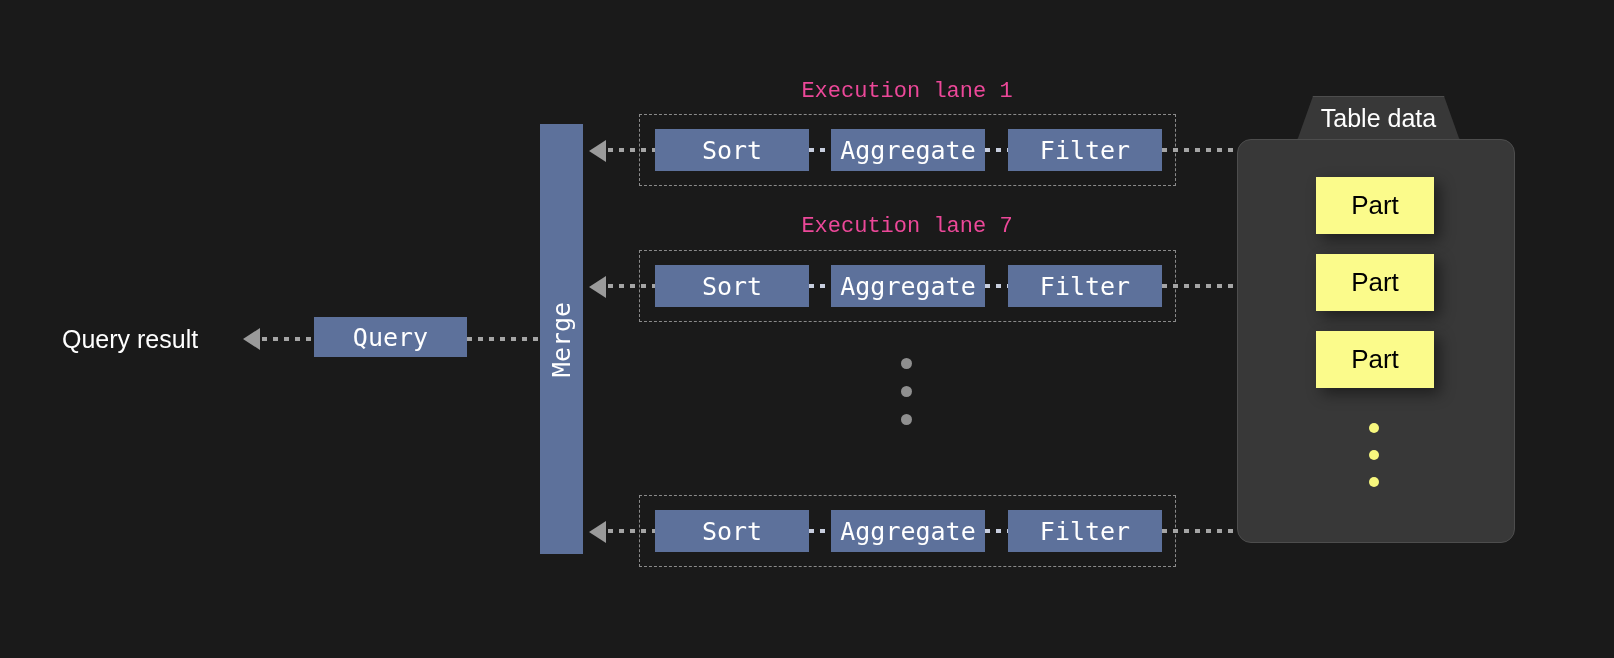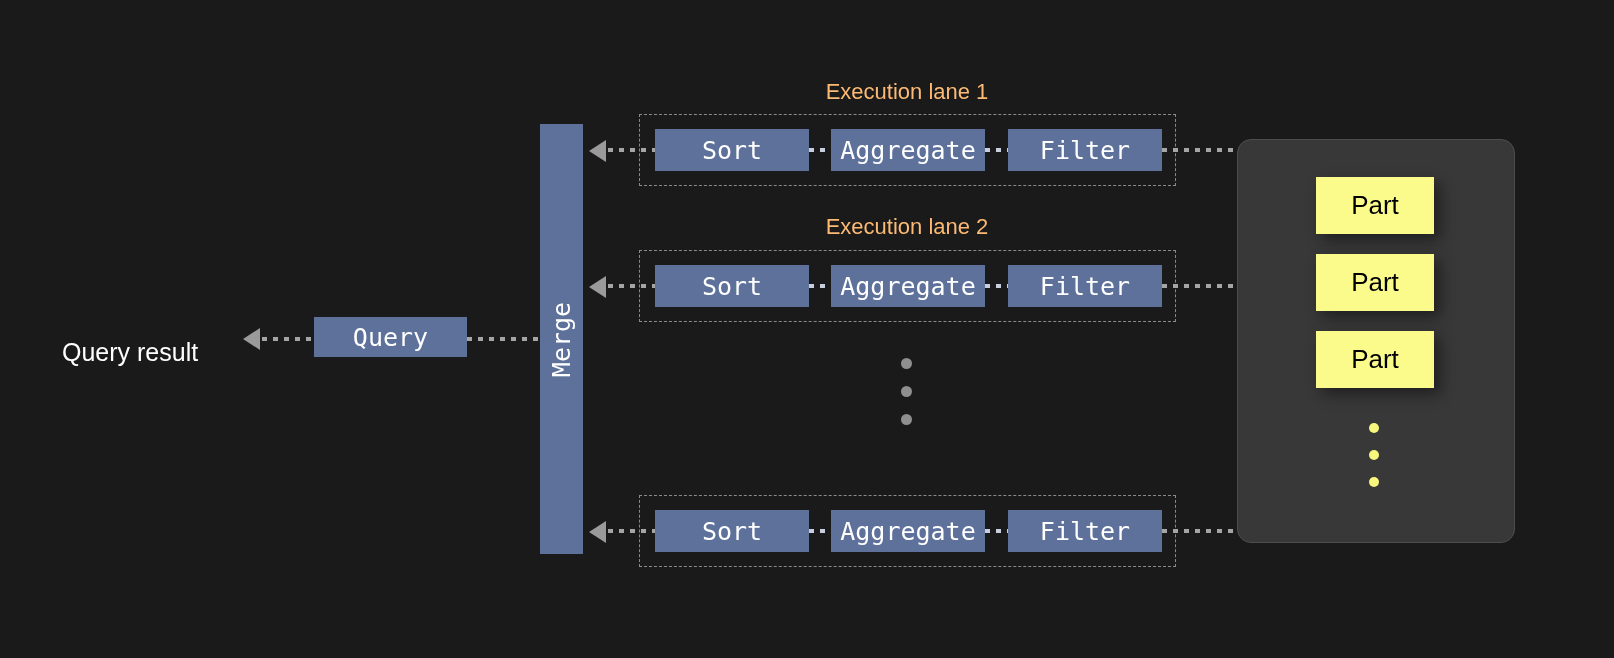--- a/index.html
+++ b/index.html
@@ -12,23 +12,23 @@
     width: 1614px;
     height: 658px;
     background: #1a1a1a;
     overflow: hidden;
     font-family: "Liberation Sans", sans-serif;
   }
 
   
   .lane-title {
     position: absolute;
-    color: #fdba74;
+    color: #ec4899;
     font-size: 22px;
-    font-family: Liberation Sans, sans-serif;
+    font-family: Liberation Mono, monospace;
     white-space: nowrap;
     text-align: center;
   }
   .query-result-label {
     position: absolute;
     color: #ffffff;
     font-size: 25px;
     font-family: "Liberation Sans", sans-serif;
     white-space: nowrap;
   }
@@ -150,21 +150,21 @@
     justify-content: center;
     box-shadow: 6px 6px 14px rgba(0,0,0,0.45);
     box-sizing: border-box;
   }
 </style>
 </head>
 <body>
 
 <div id="canvas">
 
-  <div class="query-result-label" style="left:62px; top:338px;">Query result</div>
+  <div class="query-result-label" style="left:62px; top:325px;">Query result</div>
 
   <div class="arrowhead" style="left:243px; top:328px;"></div>
   <div class="dotline" style="left:262px; top:337px; width:55px;"></div>
 
   <div class="op-box" style="left:314px; top:317px; width:153px; height:40px;">Query</div>
 
   <div class="dotline" style="left:467px; top:337px; width:76px;"></div>
 
   <div class="merge-bar" style="left:540px; top:124px; width:43px; height:430px;">
     <span>Merge</span>
@@ -178,21 +178,21 @@
   <div class="dotline" style="left:608px; top:148px; width:48px;"></div>
 
   <div class="op-box" style="left:655px; top:129px; width:154px; height:42px;">Sort</div>
   <div class="dotline bright" style="left:809px; top:148px; width:23px;"></div>
   <div class="op-box" style="left:831px; top:129px; width:154px; height:42px;">Aggregate</div>
   <div class="dotline bright" style="left:985px; top:148px; width:23px;"></div>
   <div class="op-box" style="left:1008px; top:129px; width:154px; height:42px;">Filter</div>
 
   <div class="dotline" style="left:1162px; top:148px; width:78px;"></div>
 
-  <div class="lane-title" style="left:658px; top:214px; width:498px;">Execution lane 2</div>
+  <div class="lane-title" style="left:658px; top:214px; width:498px;">Execution lane 7</div>
 
   <div class="lane-frame" style="left:639px; top:250px; width:537px; height:72px;"></div>
 
   <div class="arrowhead" style="left:589px; top:276px;"></div>
   <div class="dotline" style="left:608px; top:284px; width:48px;"></div>
 
   <div class="op-box" style="left:655px; top:265px; width:154px; height:42px;">Sort</div>
   <div class="dotline bright" style="left:809px; top:284px; width:23px;"></div>
   <div class="op-box" style="left:831px; top:265px; width:154px; height:42px;">Aggregate</div>
   <div class="dotline bright" style="left:985px; top:284px; width:23px;"></div>
@@ -211,20 +211,23 @@
   <div class="dotline" style="left:608px; top:529px; width:48px;"></div>
 
   <div class="op-box" style="left:655px; top:510px; width:154px; height:42px;">Sort</div>
   <div class="dotline bright" style="left:809px; top:529px; width:23px;"></div>
   <div class="op-box" style="left:831px; top:510px; width:154px; height:42px;">Aggregate</div>
   <div class="dotline bright" style="left:985px; top:529px; width:23px;"></div>
   <div class="op-box" style="left:1008px; top:510px; width:154px; height:42px;">Filter</div>
 
   <div class="dotline" style="left:1162px; top:529px; width:78px;"></div>
 
+  <div id="table-tab" style="left:1297px; top:96px; width:163px; height:45px;">
+    <span>Table data</span>
+  </div>
 
   <div id="table-panel" style="left:1237px; top:139px; width:278px; height:404px;"></div>
 
   <div class="part-box" style="left:1316px; top:177px; width:118px; height:57px;">Part</div>
   <div class="part-box" style="left:1316px; top:254px; width:118px; height:57px;">Part</div>
   <div class="part-box" style="left:1316px; top:331px; width:118px; height:57px;">Part</div>
 
   <div class="ellipsis-dot yellow" style="left:1369px; top:423px;"></div>
   <div class="ellipsis-dot yellow" style="left:1369px; top:450px;"></div>
   <div class="ellipsis-dot yellow" style="left:1369px; top:477px;"></div>

